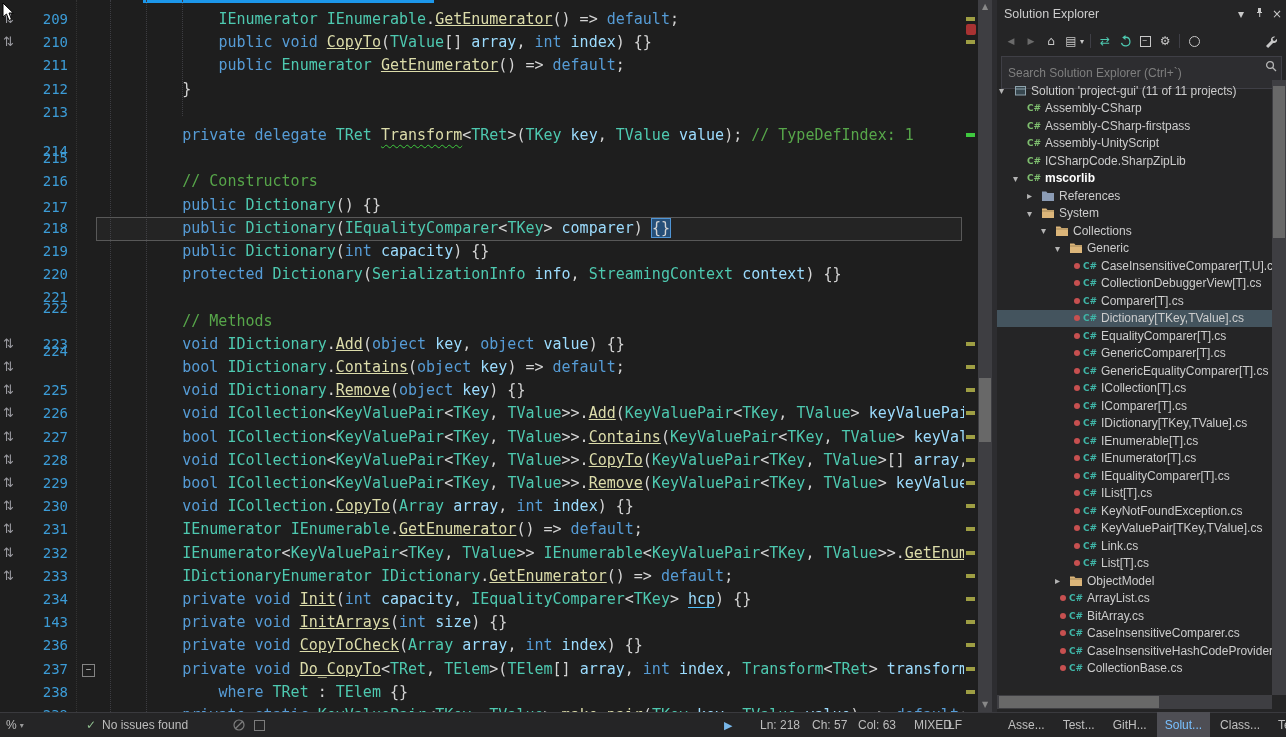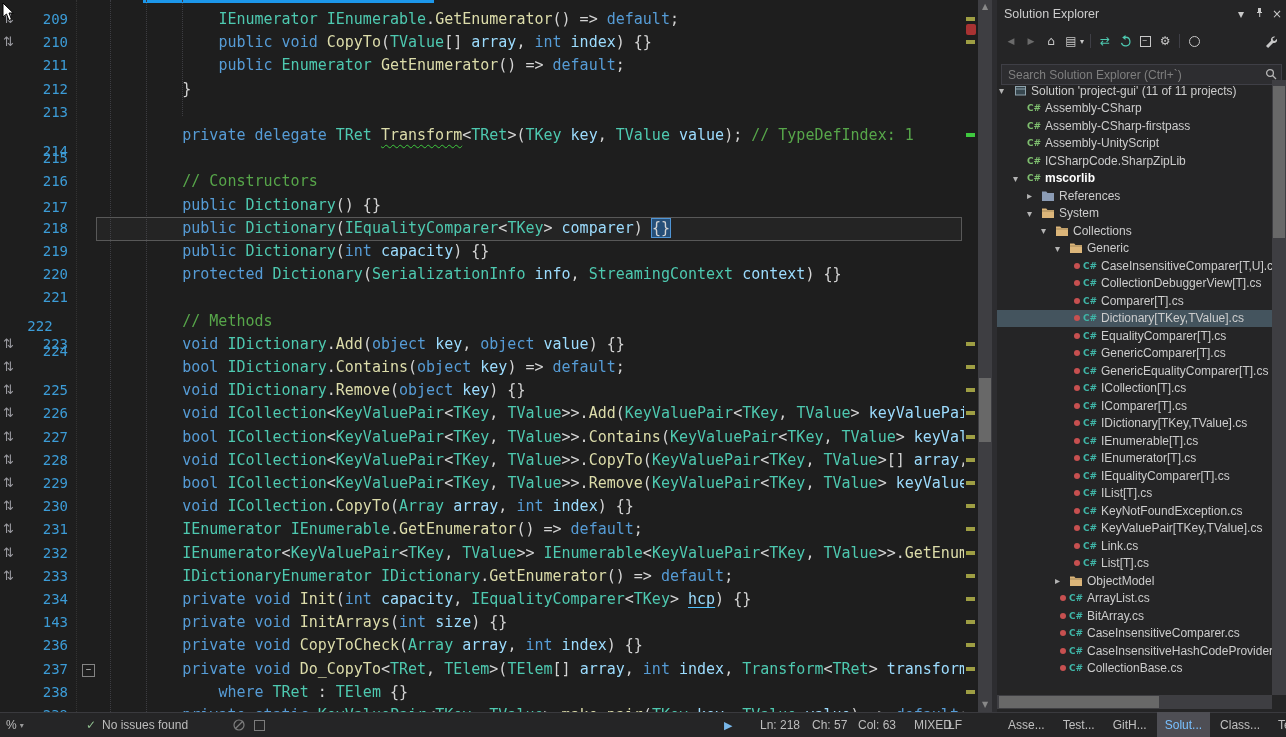--- a/index.html
+++ b/index.html
@@ -16,21 +16,21 @@
     font:14px "DejaVu Sans Mono",monospace;line-height:23.2px;}
   #glyph-col{position:absolute;left:76px;top:0;width:20px;height:712px;border-left:1px dotted #333;}
   .fold{position:absolute;left:5px;width:11px;height:11px;border:1px solid #848484;background:#1e1e1e;
     color:#c8c8c8;font:9px/9px "DejaVu Sans Mono",monospace;text-align:center;}
   #code-col{position:absolute;left:96px;top:0;width:868px;height:712px;overflow:hidden;}
   .guide{position:absolute;top:0;bottom:0;width:0;border-left:1px dotted #3d3d42;}
   #cur-line{position:absolute;left:0;width:864px;height:22px;border:1px solid #585858;background:rgba(150,150,150,.05);}
   .code-line{position:absolute;left:0;width:1900px;height:23.2px;padding-left:14px;white-space:pre;
     font:15px "DejaVu Sans Mono",monospace;line-height:23.2px;color:var(--pl,#d4d4d4);}
   .tk-k{color:var(--kw,#569cd6);}  .tk-t{color:var(--ty,#4ec9b0);}
-  .tk-m{color:var(--me,#dcdcaa);}  .tk-p{color:var(--pa,#9cdcfe);}
+  .tk-m{color:var(--me,#dcdcaa);text-decoration:underline;}  .tk-p{color:var(--pa,#9cdcfe);}
   .tk-c{color:var(--co,#57a64a);}  .tk-o{color:var(--pl,#d4d4d4);}
   .tk-sq{text-decoration:underline wavy var(--green,#3fc93f) 1px;text-underline-offset:4px;}
   .tk-u{text-decoration:underline solid #4fc1ff 1px;text-underline-offset:3px;}
   .tk-sel{background:var(--selbg,#264f78);outline:1px solid #4f94d4;}
   #marks-col{position:absolute;left:964px;top:0;width:14px;height:712px;}
   .mark{position:absolute;left:2px;width:9px;height:4px;}
   #err-mark{position:absolute;left:2px;top:24px;width:10px;height:11px;background:#a83232;border-radius:2px;}
   #split-grip{position:absolute;left:982px;top:4px;width:9px;height:9px;border:1px solid #9a9a9a;border-radius:1px;}
   #ed-scroll{position:absolute;left:978px;top:0;width:14px;height:712px;background:#3e3e42;}
   #ed-scroll .arr{position:absolute;left:0;width:14px;text-align:center;color:#888;font:8px "DejaVu Sans",sans-serif;}
@@ -44,21 +44,21 @@
   .se-header{position:absolute;left:0;top:0;width:289px;height:28px;display:flex;align-items:center;padding-left:7px;box-sizing:border-box;}
   .se-title{font-size:12.5px;color:#cccccc;flex:1;}
   .se-hdr-ico{width:18px;text-align:center;color:#c8c8c8;font:12px "DejaVu Sans",sans-serif;cursor:default;}
   .se-toolbar{position:absolute;left:0;top:28px;width:289px;height:26px;display:flex;align-items:center;gap:4px;padding-left:6px;box-sizing:border-box;}
   .tb-ico{min-width:16px;height:16px;display:flex;align-items:center;justify-content:center;
     color:#c8c8c8;font:12px "DejaVu Sans",sans-serif;}
   .tb-ico.dis{color:#6b6b6b;}
   .tb-caret{font-size:8px;color:#c8c8c8;margin-left:-3px;}
   .tb-sep{width:1px;height:14px;background:#3f3f46;margin:0 2px;}
   .cbox{width:9px;height:9px;border:1px solid #c8c8c8;font:8px/7px "DejaVu Sans Mono",monospace;text-align:center;color:#c8c8c8;}
-  .se-search{position:absolute;left:4px;top:64px;width:281px;height:21px;}
+  .se-search{position:absolute;left:4px;top:56px;width:281px;height:33px;}
   .se-search input{width:100%;height:100%;box-sizing:border-box;background:#2d2d30;border:1px solid #3f3f46;
     color:#cccccc;font:12px "Liberation Sans",sans-serif;padding:0 22px 0 6px;outline:none;}
   .se-search input::placeholder{color:#7f7f7f;}
   .se-search svg{position:absolute;right:5px;top:4px;}
   #se-tree{position:absolute;left:0;top:82px;width:275px;height:613px;overflow:hidden;}
   .trow{height:17.5px;display:flex;align-items:center;font-size:12px;white-space:nowrap;overflow:hidden;box-sizing:border-box;}
   .trow.sel{background:var(--treesel,#44545e);}
   .trow.bold .tlabel{font-weight:bold;color:#ffffff;}
   .tslot{width:13px;flex:none;display:flex;align-items:center;justify-content:flex-end;}
   .tarrow{color:#b4b4b4;font:10px "DejaVu Sans",sans-serif;width:13px;text-align:left;}
@@ -114,21 +114,21 @@
         <div class="lnum" style="top: 77.6px;">212</div>
         <div class="lnum" style="top: 100.8px;">213</div>
         <div class="lnum" style="top: 124px; margin-top: 16px;">214</div>
         <div class="lnum" style="top: 147.2px;">215</div>
         <div class="lnum" style="top: 170.4px;">216</div>
         <div class="lnum" style="top: 196px;">217</div>
         <div class="lnum" style="top: 216.8px;">218</div>
         <div class="lnum" style="top: 240px;">219</div>
         <div class="lnum" style="top: 263.2px;">220</div>
         <div class="lnum" style="top: 286.4px;">221</div>
-        <div class="lnum" style="top: 315px; text-align: center;">222</div>
+        <div class="lnum" style="top: 297px;">222</div>
         <div class="lnum" style="top: 332.8px;">223</div>
         <div class="lnum" style="top: 340px;">224</div>
         <div class="lnum" style="top: 379.2px;">225</div>
         <div class="lnum" style="top: 402.4px;">226</div>
         <div class="lnum" style="top: 425.6px;">227</div>
         <div class="lnum" style="top: 448.8px;">228</div>
         <div class="lnum" style="top: 472px;">229</div>
         <div class="lnum" style="top: 495.2px;">230</div>
         <div class="lnum" style="top: 518.4px;">231</div>
         <div class="lnum" style="top: 541.6px;">232</div>

